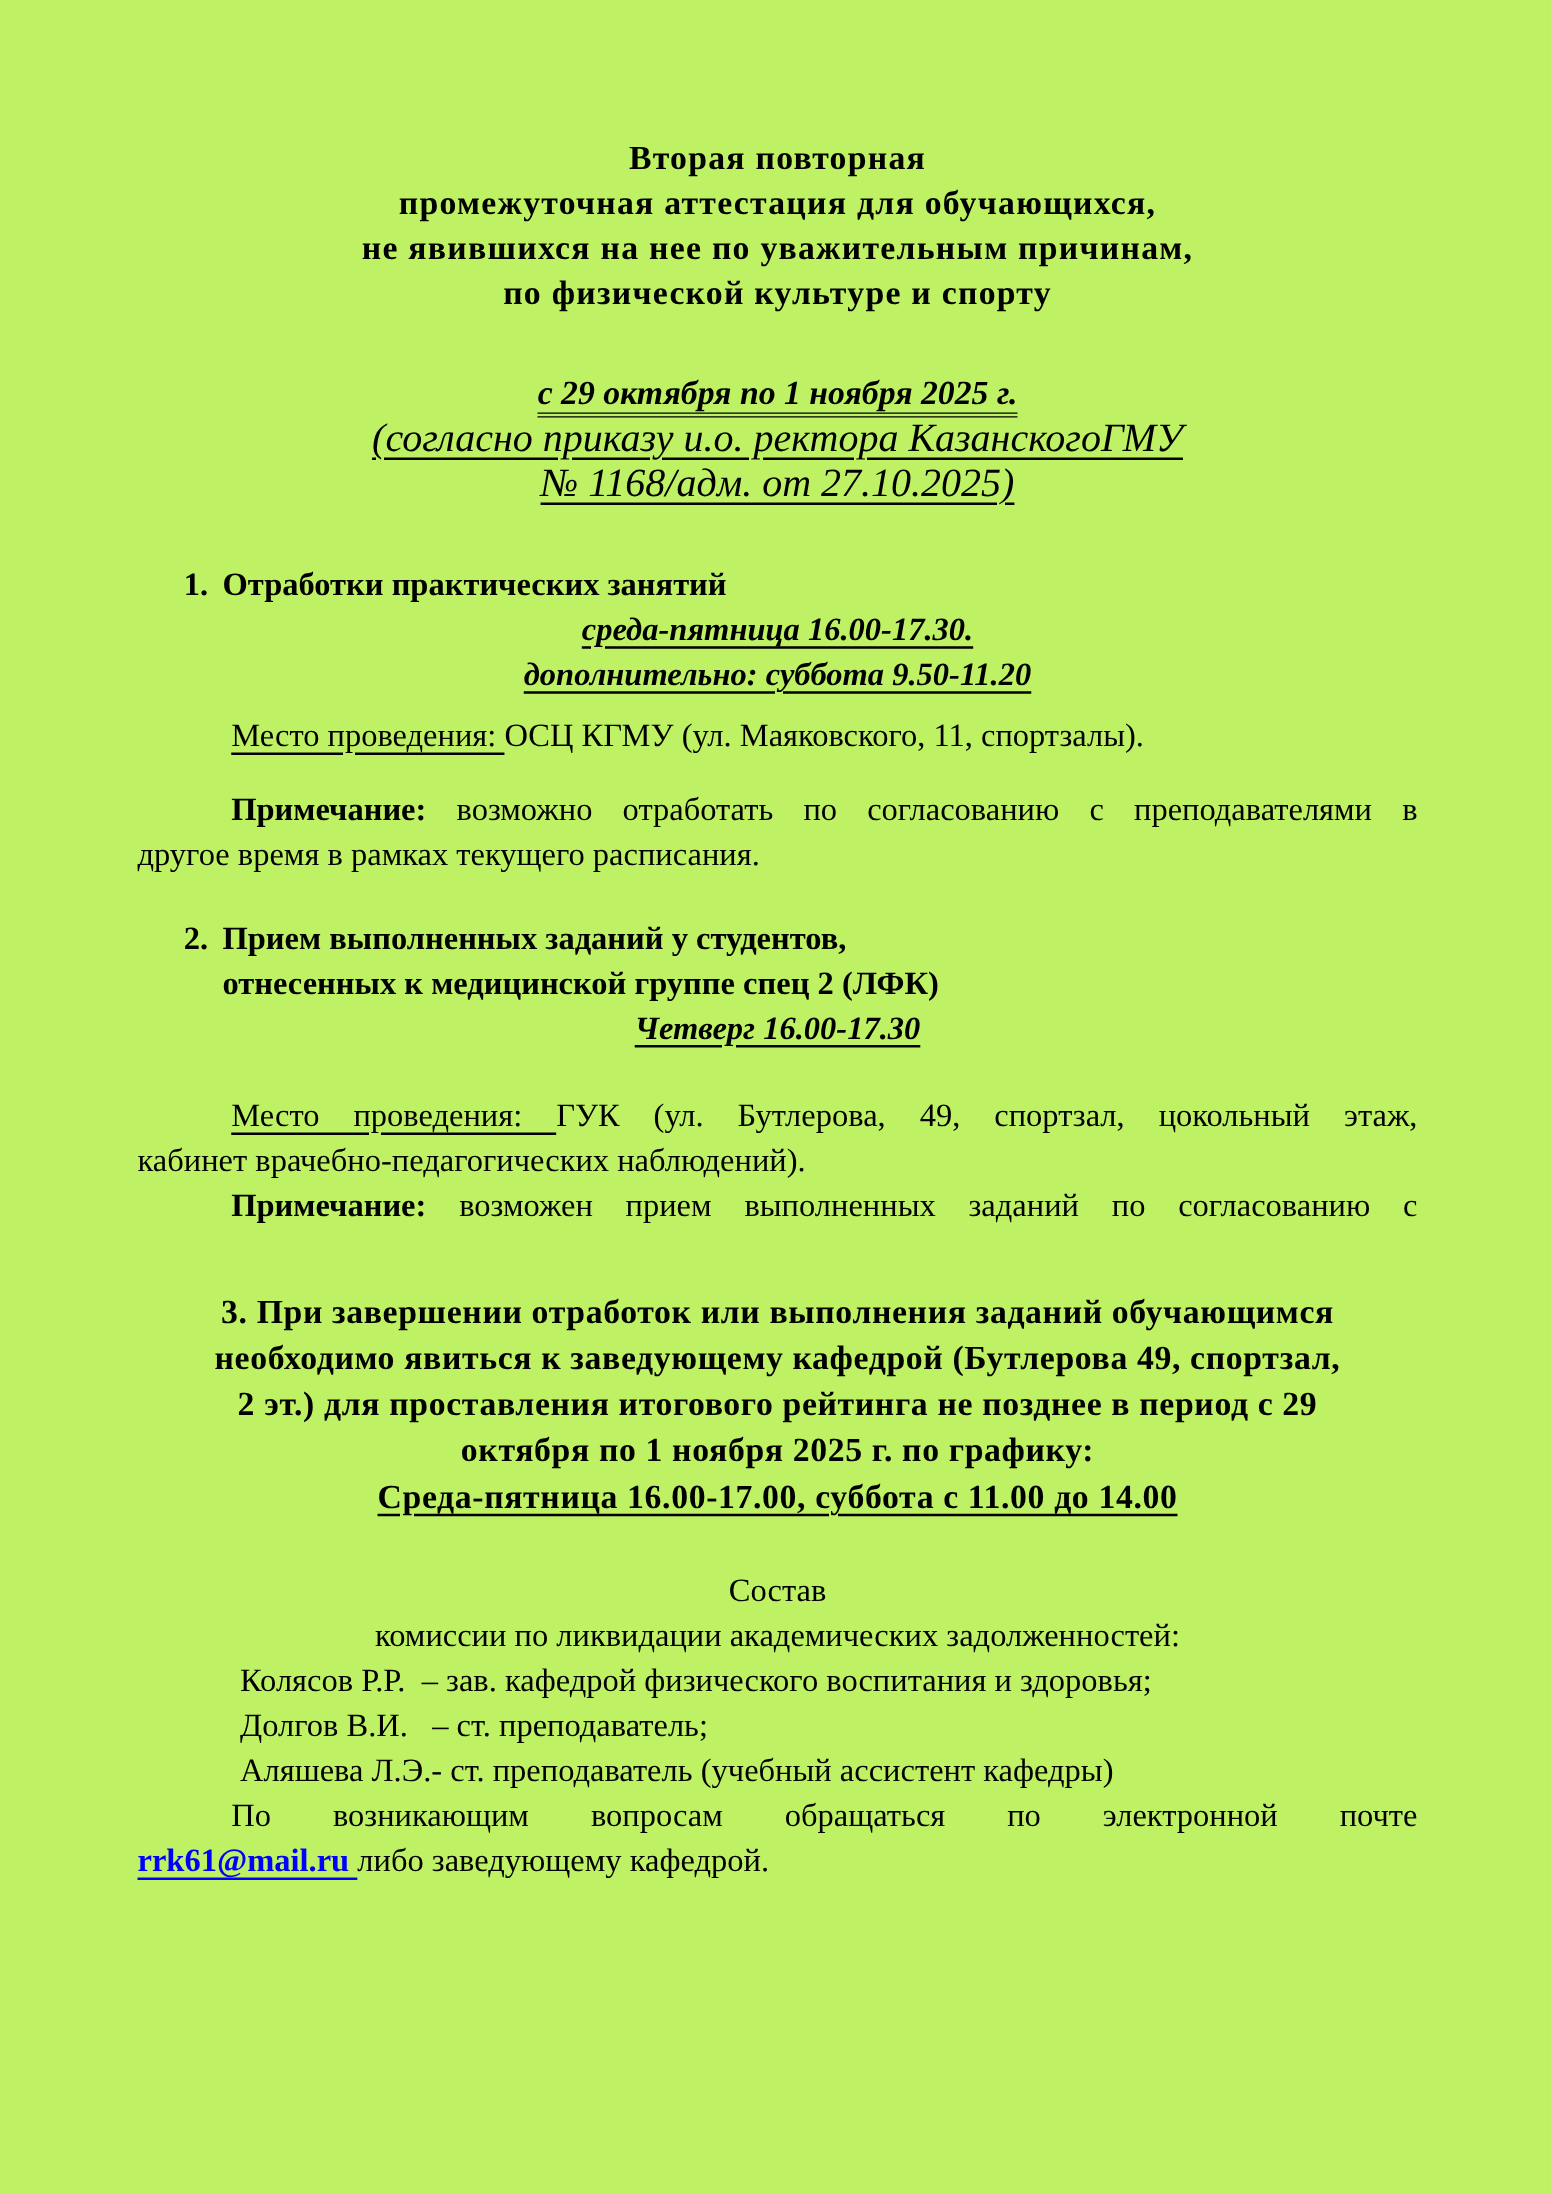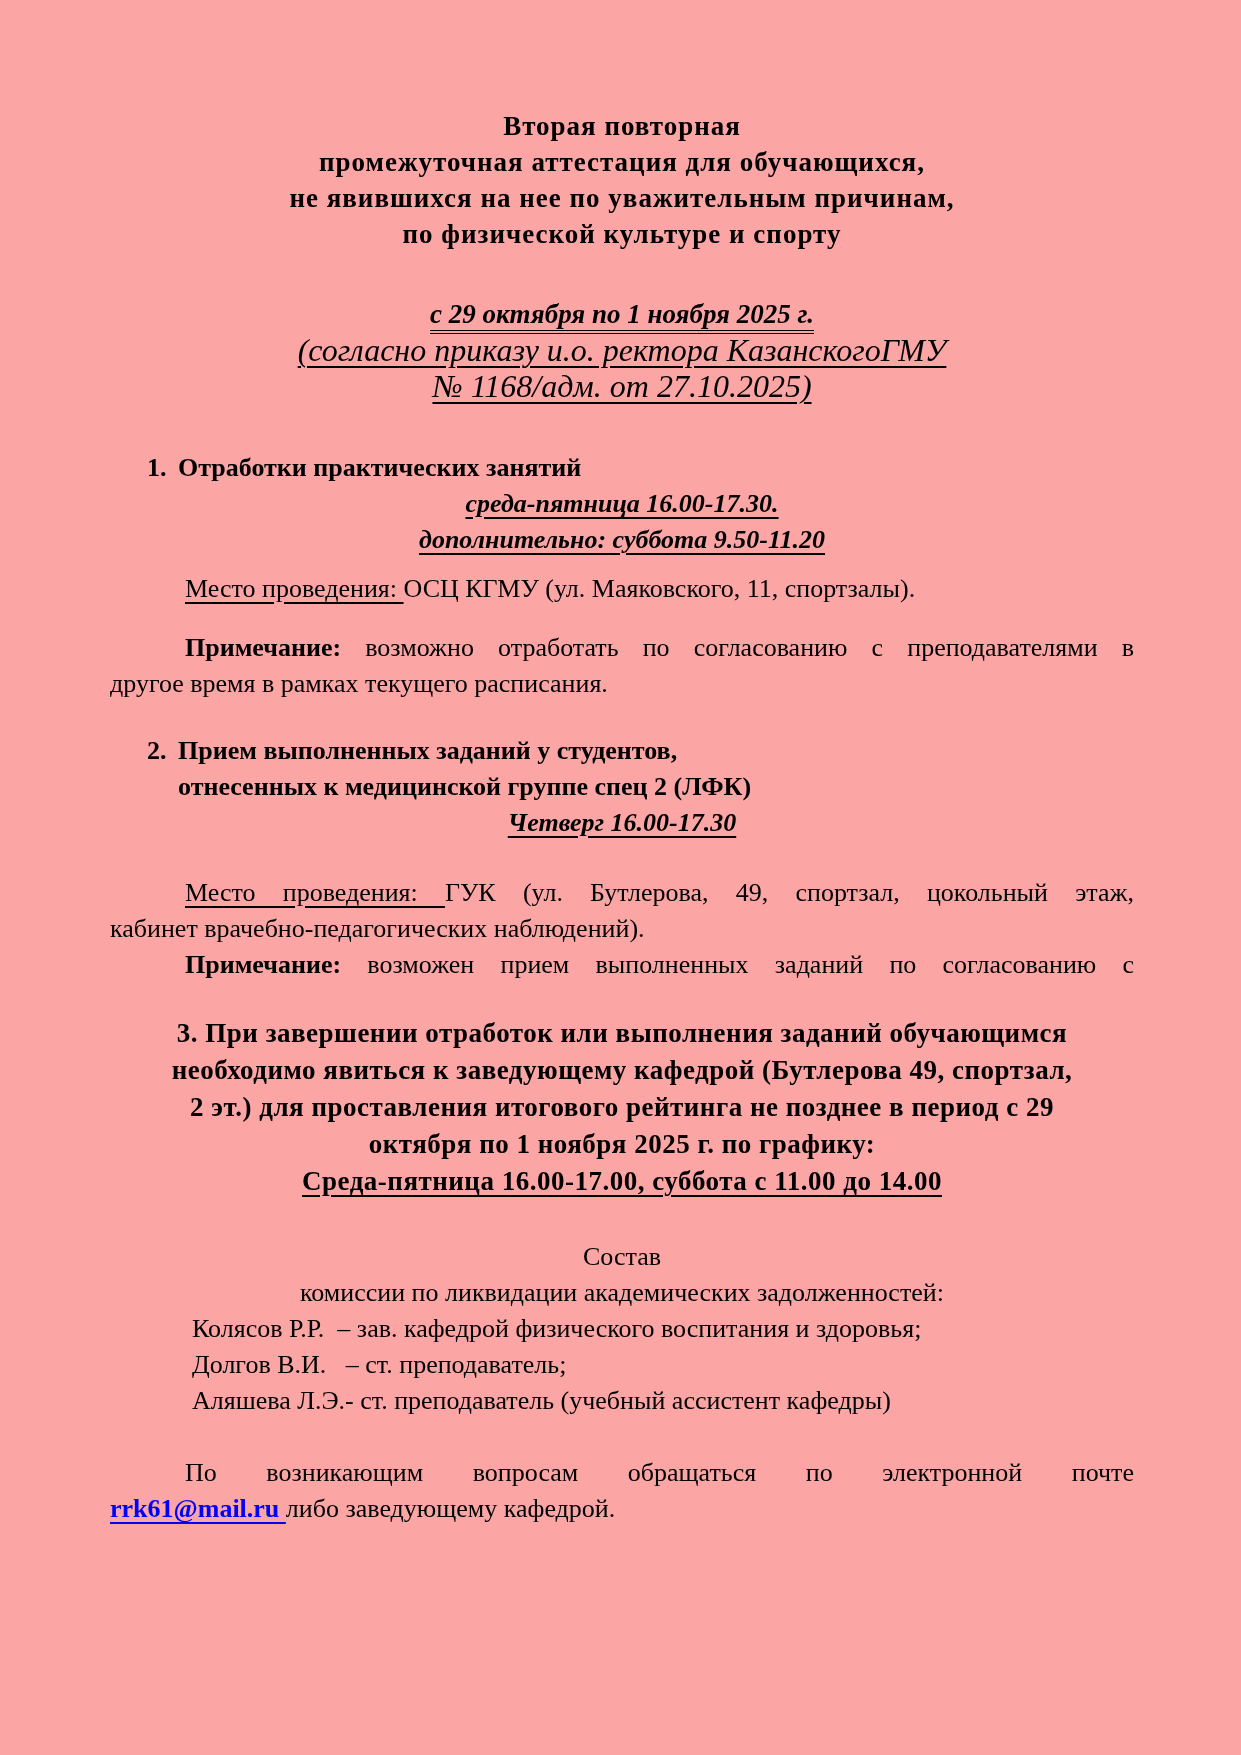--- a/index.html
+++ b/index.html
@@ -1,21 +1,21 @@
 <!DOCTYPE html>
 <html><head>
 <meta charset="utf-8">
 <style>
   html, body { margin: 0; padding: 0; background: #ffffff; }
   .page {
     position: relative;
     width: 1241px;
     height: 1755px;
     margin: 0 auto;
-    background: #fca5a5;
+    background: #bef264;
     color: #000000;
     font-family: "Liberation Serif", "DejaVu Serif", serif;
     font-size: 26px;
     line-height: 36px;
     box-sizing: border-box;
     padding: 108px 107px 0 110px;
     overflow: hidden;
   }
   .c   { text-align: center; }
   .b   { font-weight: bold; }
@@ -34,25 +34,25 @@
   .item-line { padding-left: 37px; font-weight: bold; }
   .num { display: inline-block; width: 31px; }
   .hang { padding-left: 68px; font-weight: bold; }
   .sched { font-weight: bold; font-style: italic; }
 
   .venue1 { margin-top: 13px; }
   .note1  { margin-top: 23px; }
   .sec2-block { margin-top: 31px; }
   .sched2 { }
   .venue2 { margin-top: 34px; }
-  .sec3-block { margin-top: 32px; font-weight: bold; font-size: 27px; letter-spacing: 0.5px; }
+  .sec3-block { margin-top: 48px; font-weight: bold; font-size: 27px; letter-spacing: 0.5px; }
   .sec3-block > div { line-height: 37px; }
   .commission-block { margin-top: 39px; }
   .member { padding-left: 82px; white-space: pre-wrap; }
-  .contact-block { margin-top: 36px; }
+  .contact-block { }
 
   .email {
     color: #0000ff;
     font-weight: bold;
     text-decoration: underline;
     text-decoration-thickness: 2px;
     text-underline-offset: 5px;
     white-space: pre-wrap;
     cursor: pointer;
   }

